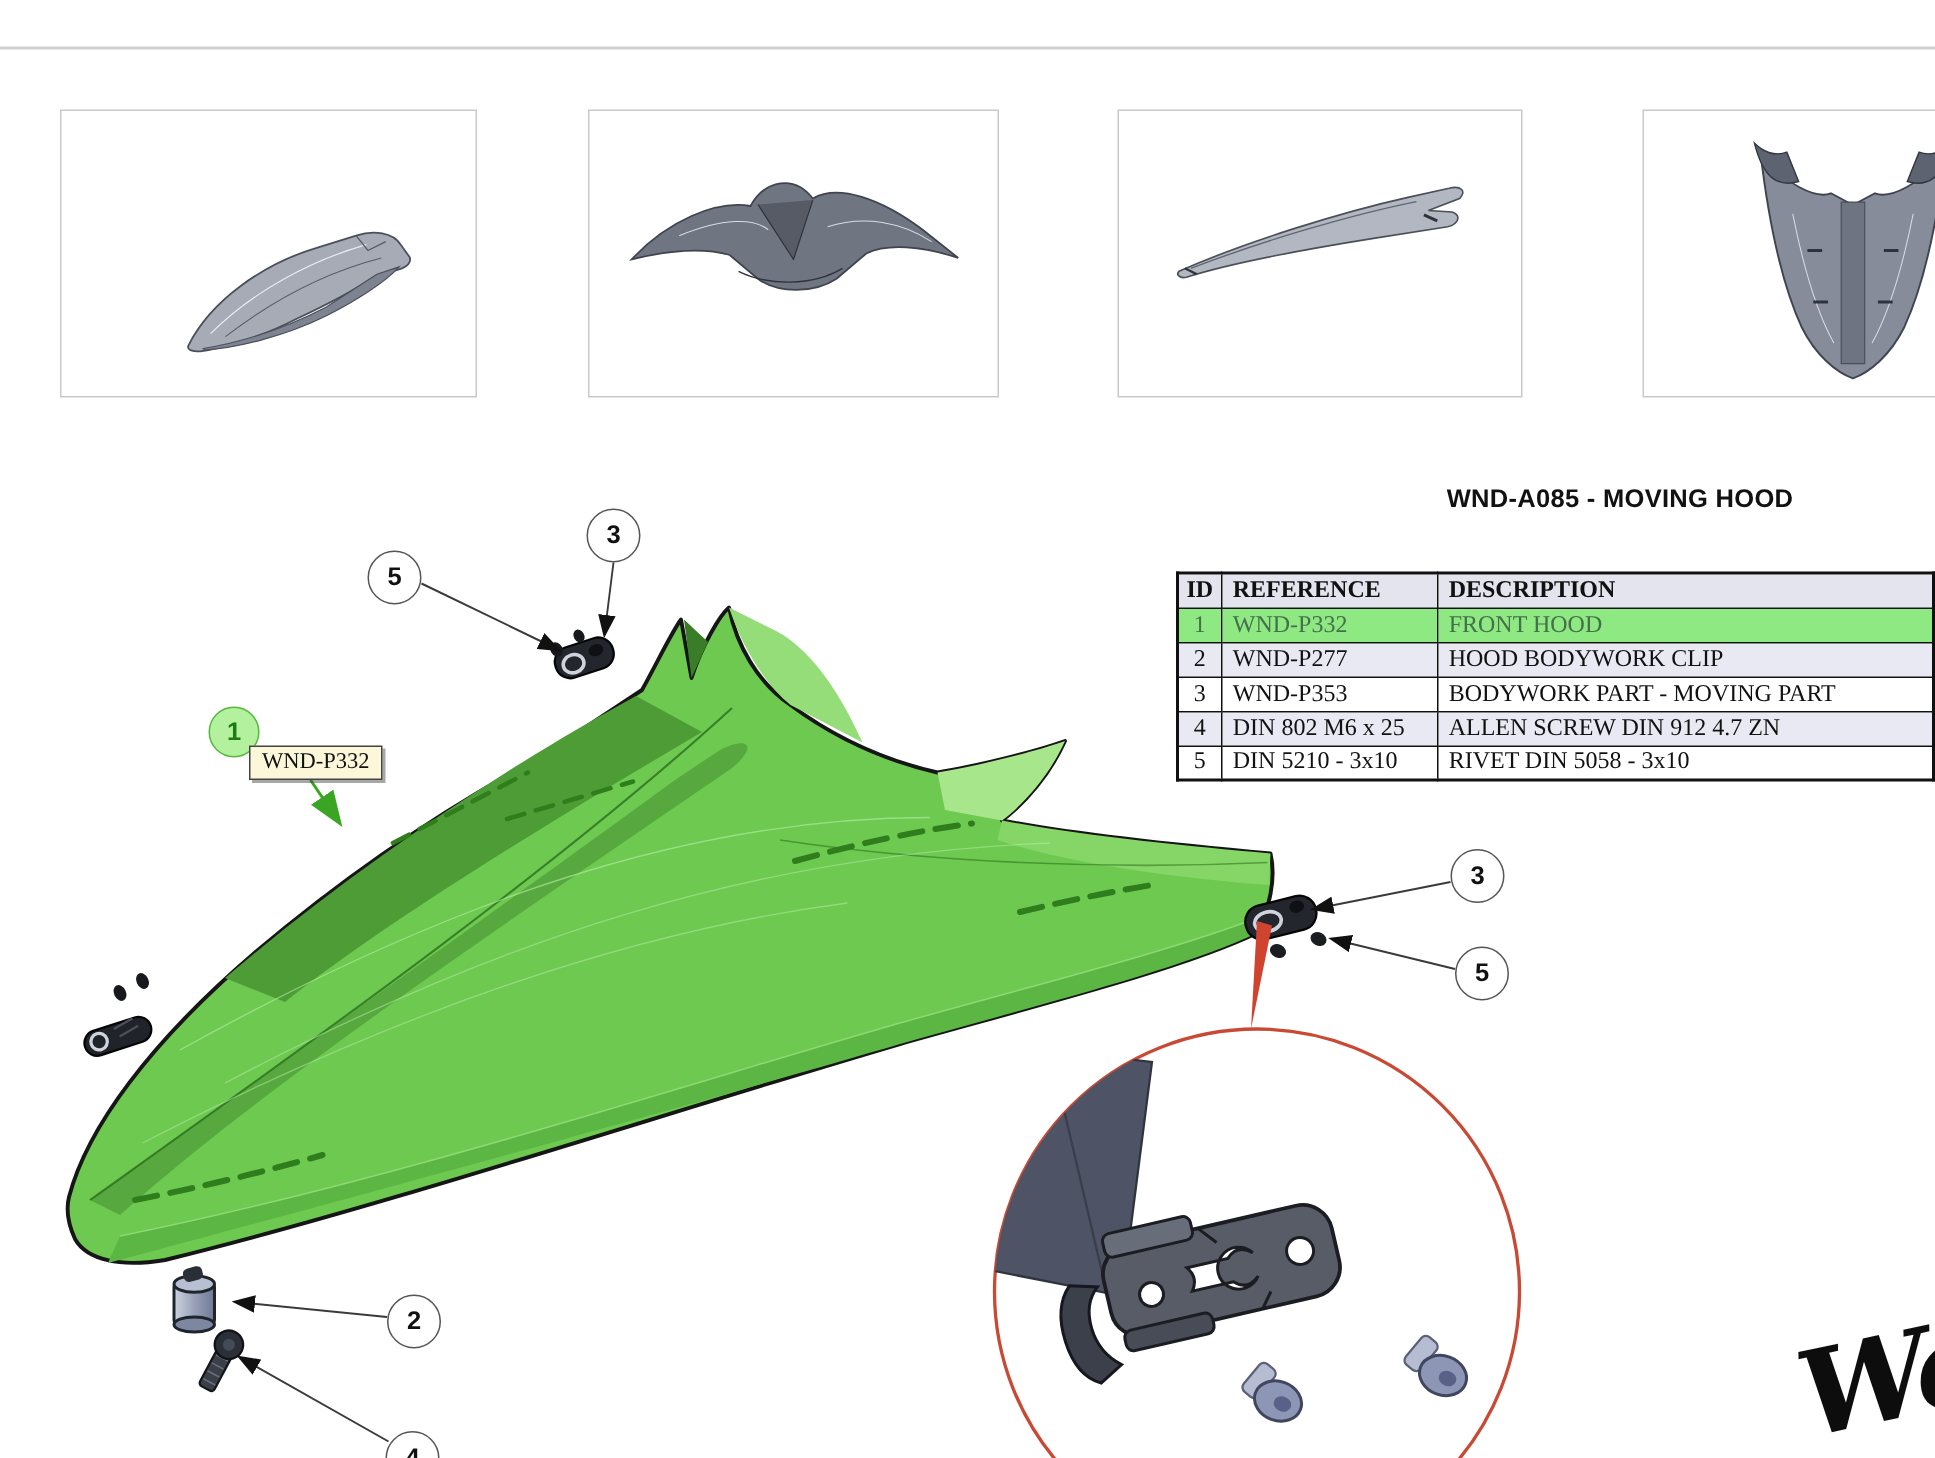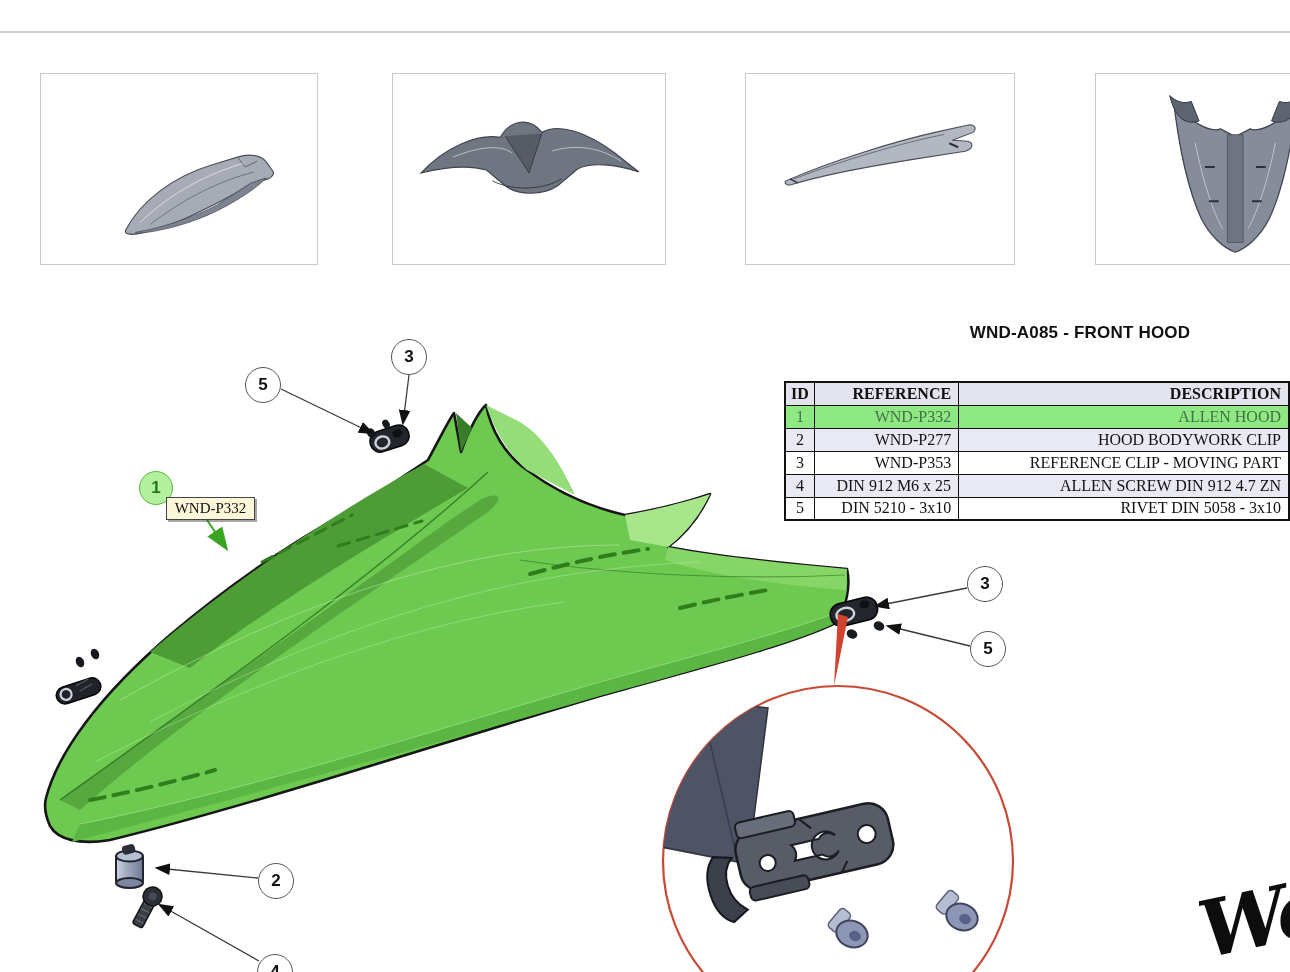--- a/index.html
+++ b/index.html
@@ -17,21 +17,21 @@
     position:absolute;left:900px;top:323px;width:360px;text-align:center;
     font-weight:bold;font-size:17px;color:#111;letter-spacing:.2px;
   }
   table.parts{
     position:absolute;left:784px;top:381px;border-collapse:collapse;
     font-family:"Liberation Serif",serif;font-size:16px;color:#111;
     border:2px solid #111;table-layout:fixed;
   }
   table.parts th,table.parts td{
     border:1px solid #111;height:23px;padding:0 7px;box-sizing:border-box;
-    white-space:nowrap;overflow:hidden;text-align:right;vertical-align:middle;
+    white-space:nowrap;overflow:hidden;text-align:left;vertical-align:middle;
   }
   table.parts th{background:#e4e4ee;font-weight:bold;}
   table.parts .col-id{width:31px;text-align:center;padding:0 2px;}
   table.parts .col-ref{width:148px;}
   table.parts .col-desc{width:347px;}
   table.parts tr td:first-child{text-align:center;}
   table.parts tr:nth-child(even) td{background:#e9e9f4;}
   table.parts tr:nth-child(odd) td{background:#ffffff;}
   table.parts tr.hl td{background:#8fe982;color:#44704a;}
   .callout{
@@ -235,54 +235,54 @@
     <path d="M967,588 L876,606" marker-end="url(#arrB)"></path>
     <path d="M970,646 L888,626" marker-end="url(#arrB)"></path>
     <path d="M258,878 L157,868" marker-end="url(#arrB)"></path>
     <path d="M259,961 L160,905" marker-end="url(#arrB)"></path>
   </g>
   <path d="M207,520 L226,548" stroke="#3aa522" stroke-width="2" fill="none" marker-end="url(#arrG)"></path>
 
   <text x="1206" y="958" transform="rotate(-12 1206 958)" style="font-family:'DejaVu Serif',serif;font-style:italic;font-weight:bold;font-size:78px;fill:#0d0d0d;letter-spacing:-4px;">Won</text>
 </svg>
 
-<div class="drawing-title">WND-A085 - FRONT HOOD</div>
+<div class="drawing-title">WND-A085 - MOVING HOOD</div>
 
 <table class="parts">
   <colgroup>
       <col class="col-id">
       <col class="col-ref">
       <col class="col-desc">
     </colgroup>
   <thead>
     <tr>
       <th class="col-id">ID</th>
       <th class="col-ref">REFERENCE</th>
       <th class="col-desc">DESCRIPTION</th>
     </tr>
   </thead>
   <tbody>
       <tr class="hl">
         <td>1</td>
         <td>WND-P332</td>
-        <td>ALLEN HOOD</td>
+        <td>FRONT HOOD</td>
       </tr>
       <tr>
         <td>2</td>
         <td>WND-P277</td>
         <td>HOOD BODYWORK CLIP</td>
       </tr>
       <tr>
         <td>3</td>
         <td>WND-P353</td>
-        <td>REFERENCE CLIP - MOVING PART</td>
+        <td>BODYWORK PART - MOVING PART</td>
       </tr>
       <tr>
         <td>4</td>
-        <td>DIN 912 M6 x 25</td>
+        <td>DIN 802 M6 x 25</td>
         <td>ALLEN SCREW DIN 912 4.7 ZN</td>
       </tr>
       <tr>
         <td>5</td>
         <td>DIN 5210 - 3x10</td>
         <td>RIVET DIN 5058 - 3x10</td>
       </tr>
     </tbody>
 </table>
 

